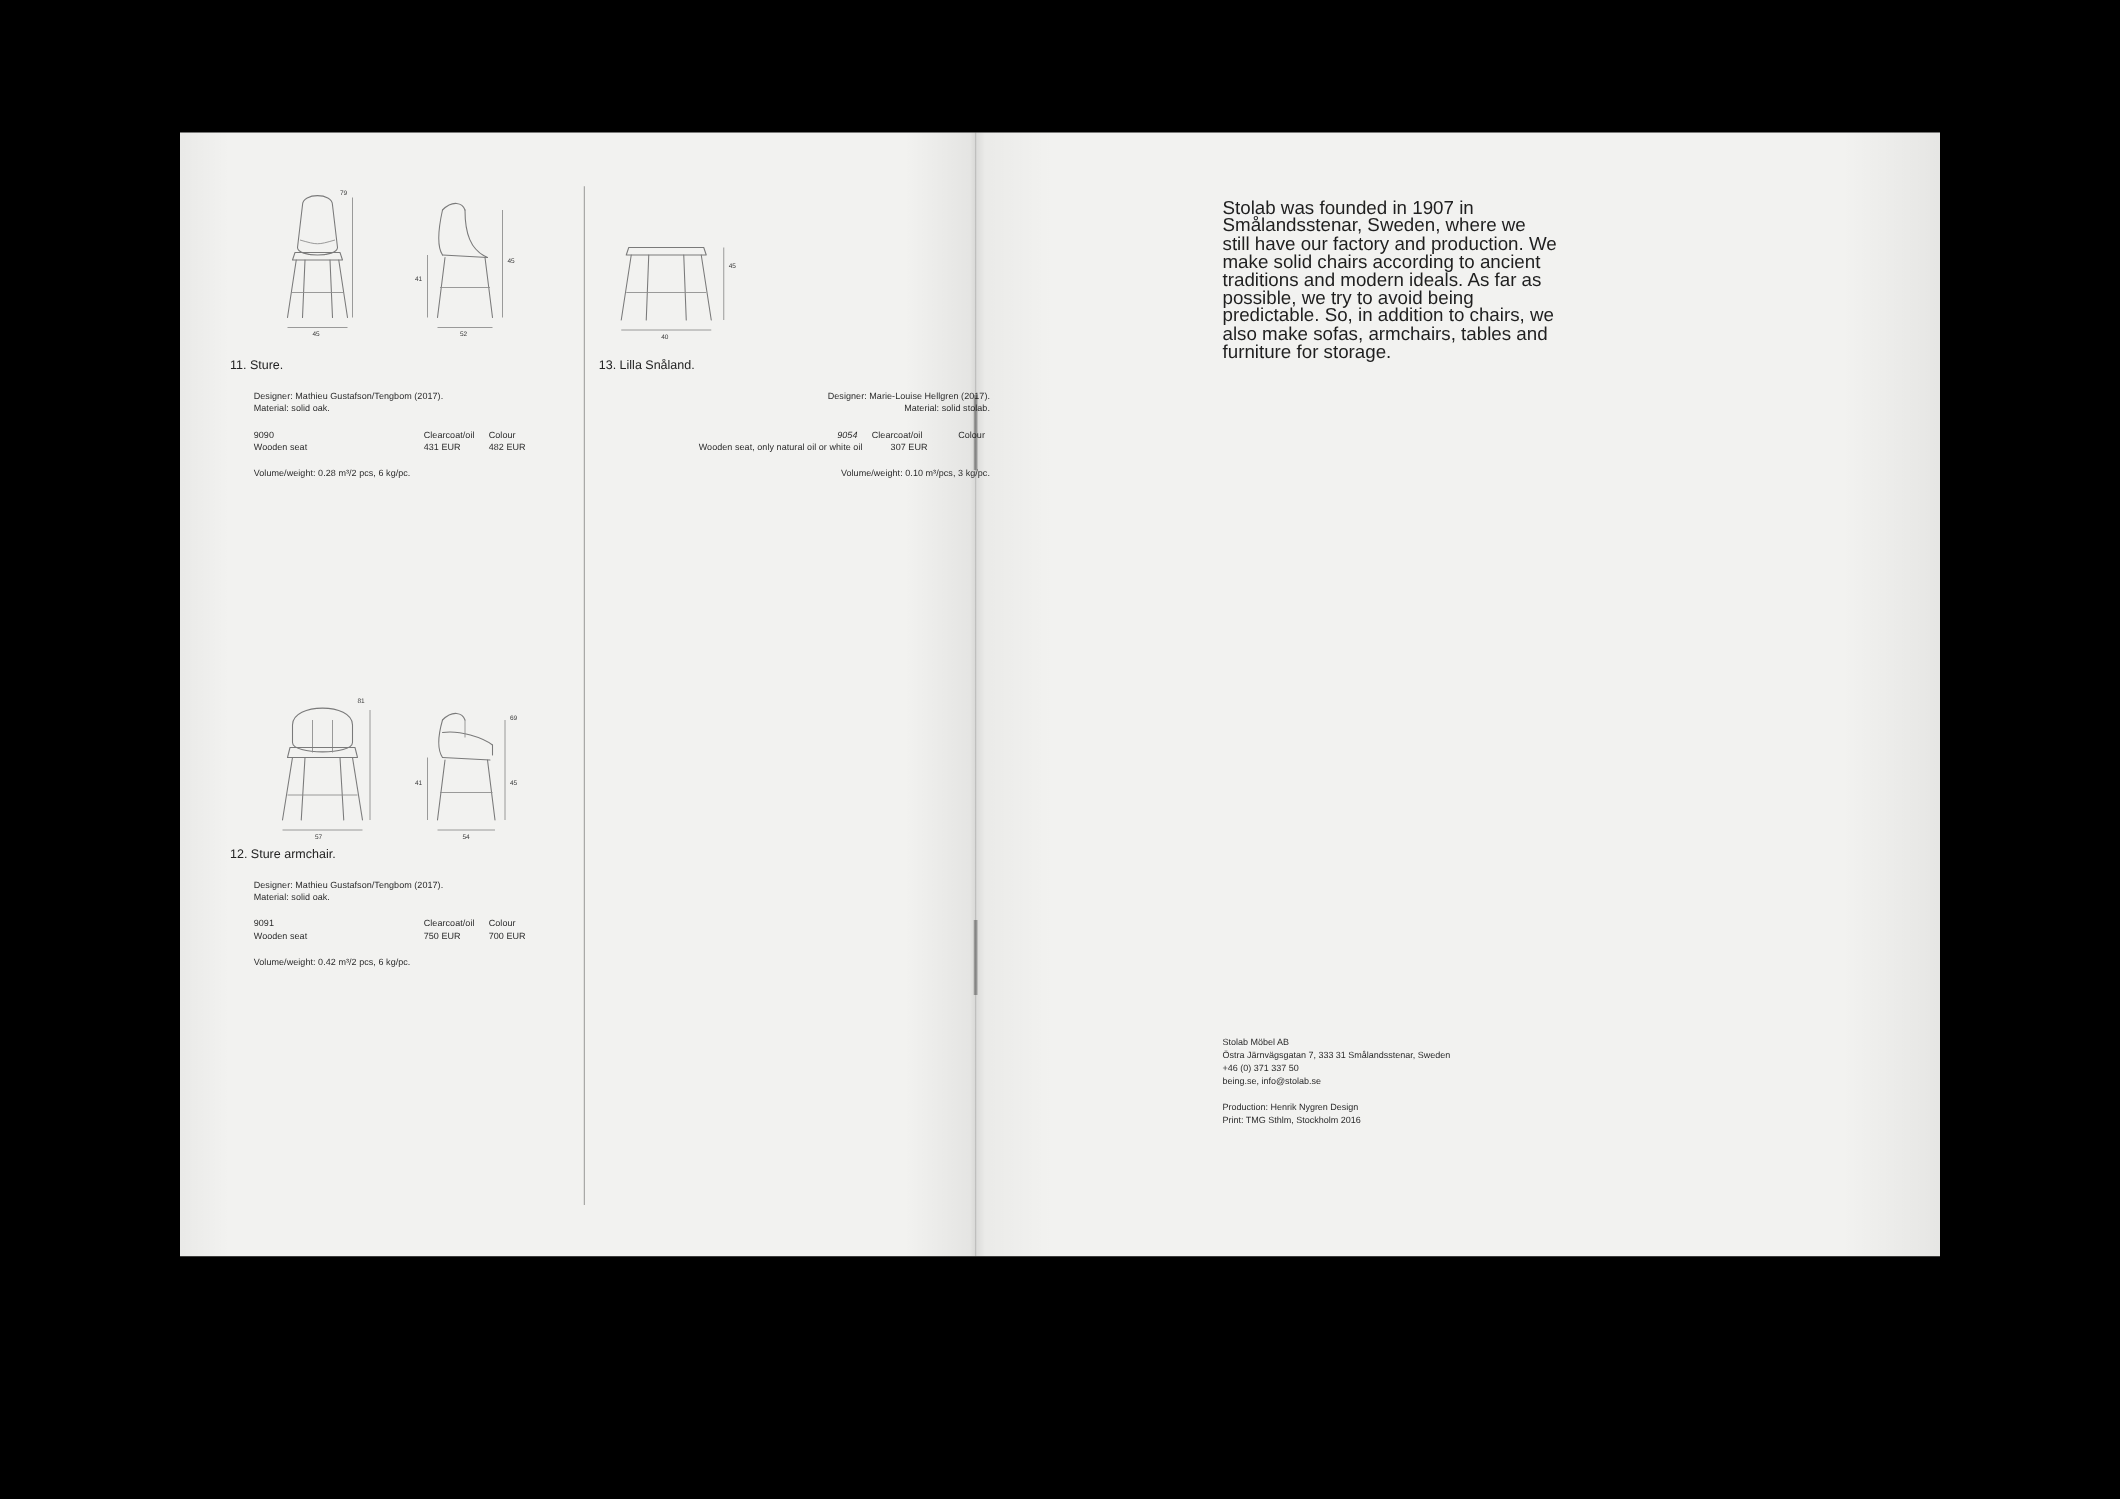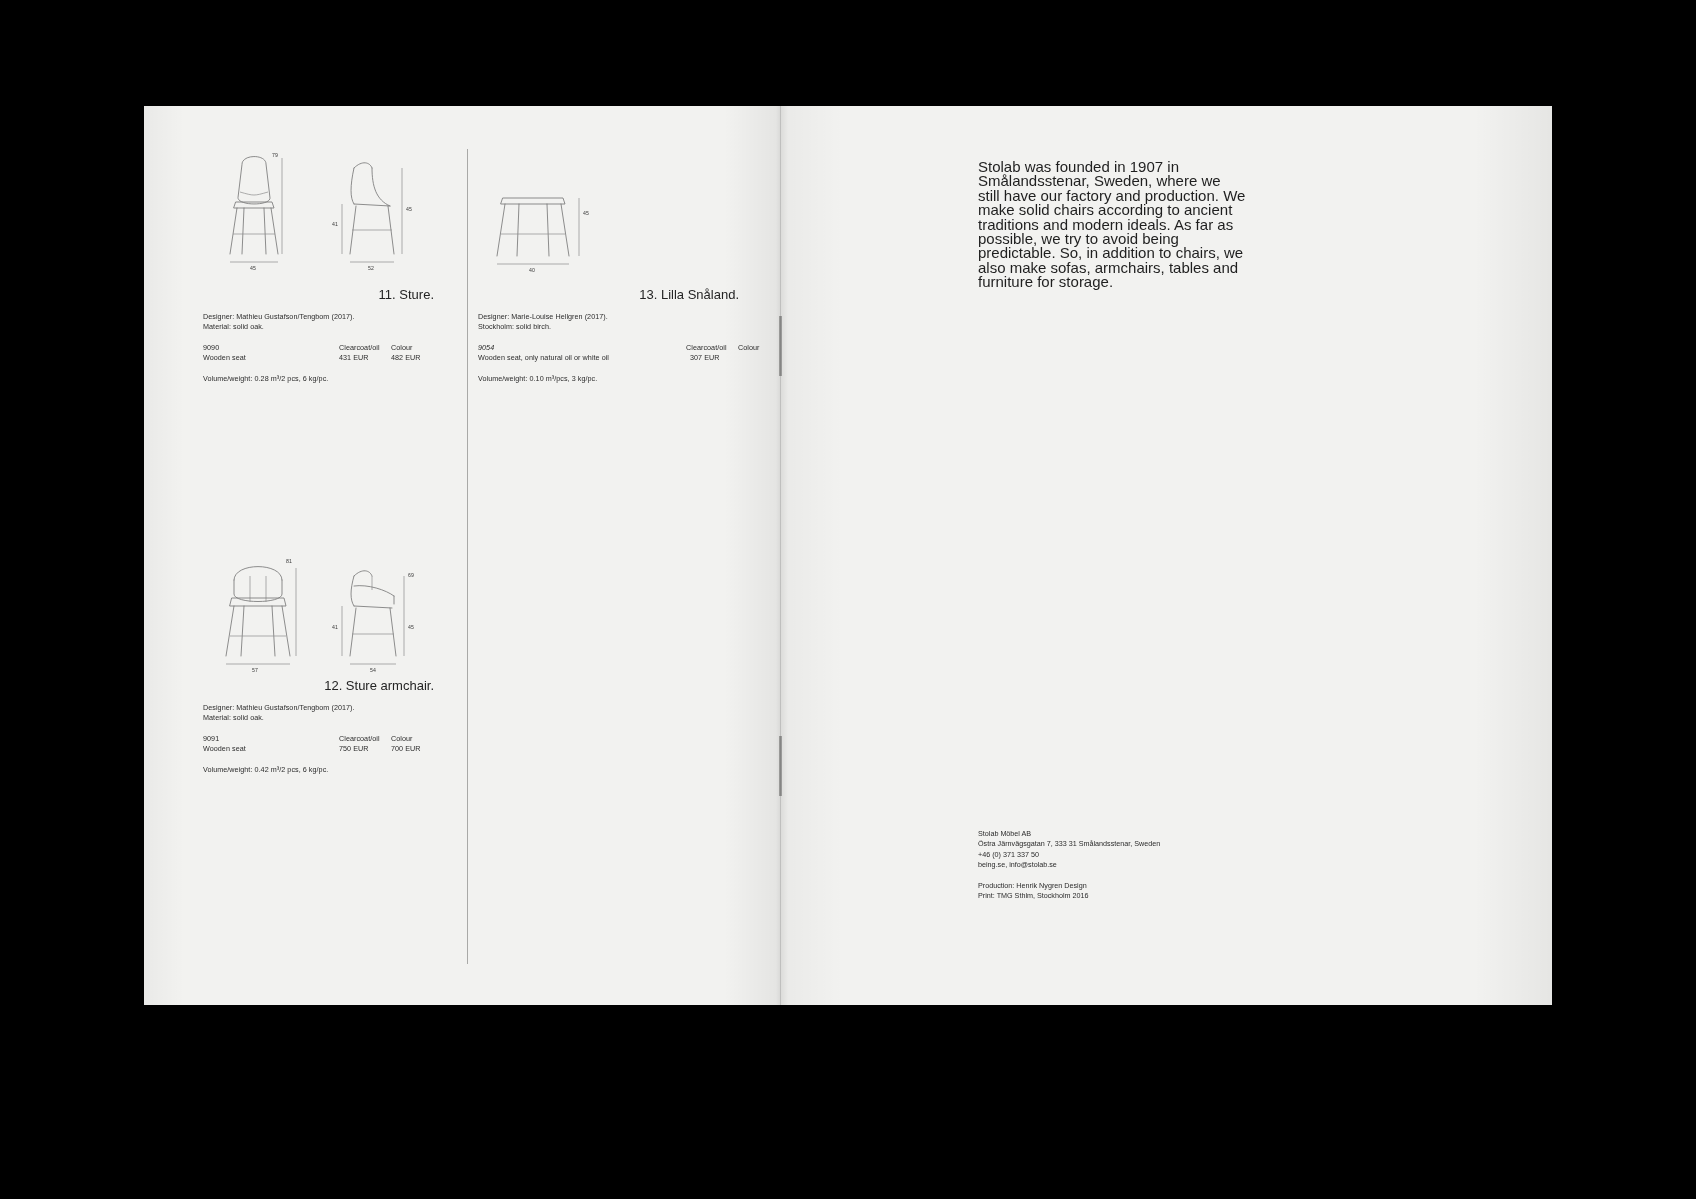--- a/index.html
+++ b/index.html
@@ -80,23 +80,23 @@
   
   .blk { position: absolute; }
   .txt {
     font-size: 7.2px;
     line-height: 10.4px;
     color: #2b2b2b;
     letter-spacing: 0.05px;
     white-space: nowrap;
   }
   .caption {
-    font-size: 13px;
+    font-size: 10px;
     color: #242424;
-    text-align: right;
+    text-align: left;
     white-space: nowrap;
   }
   .gap { height: 10px; }
 
   .row { display: flex; }
   .row .c1 { width: 136px; }
   .row .c2 { width: 52px; }
   .row .c3 { width: 50px; }
 
   .intro {
@@ -263,23 +263,23 @@
         <path class="ln2" d="M18 90 L90 90"></path>
       </svg>
       <span class="dimnum" style="left:104px; top:36px;">45</span>
       <span class="dimnum" style="left:50px; top:93px;">40</span>
     </div>
 
     <div class="blk" style="left:335px; top:181px; width:260px;">
       <div class="caption">13. Lilla Snåland.</div>
     </div>
 
-    <div class="blk" style="left:334px; top:206px;">
+    <div class="blk" style="left:334px; top:206px;text-align:right;">
       <div class="txt">Designer: Marie-Louise Hellgren (2017).</div>
-      <div class="txt">Stockholm: solid birch.</div>
+      <div class="txt">Material: solid stolab.</div>
       <div class="gap"></div>
       <div class="row">
         <span class="txt c1" style="width:208px;font-style:italic;">9054</span>
         <span class="txt c2">Clearcoat/oil</span>
         <span class="txt c3">Colour</span>
       </div>
       <div class="row">
         <span class="txt c1" style="width:212px;">Wooden seat, only natural oil or white oil</span>
         <span class="txt c2">307 EUR</span>
         <span class="txt c3"></span>

